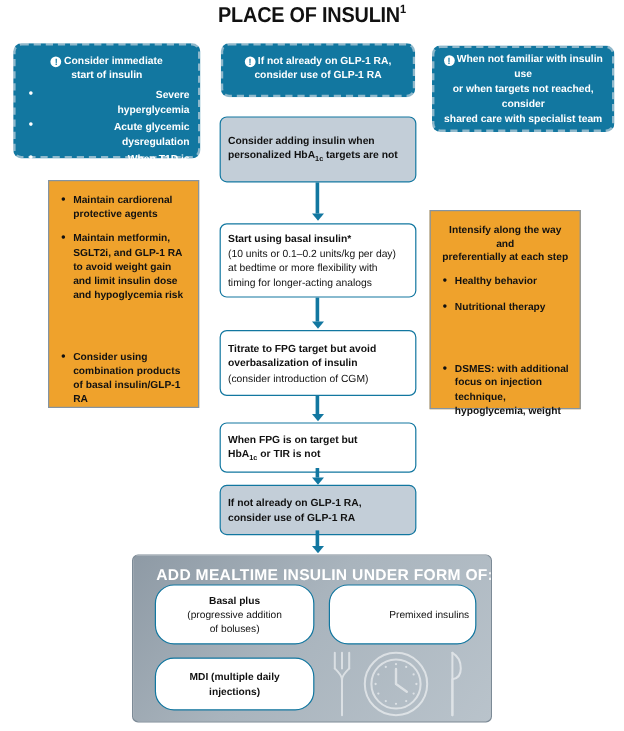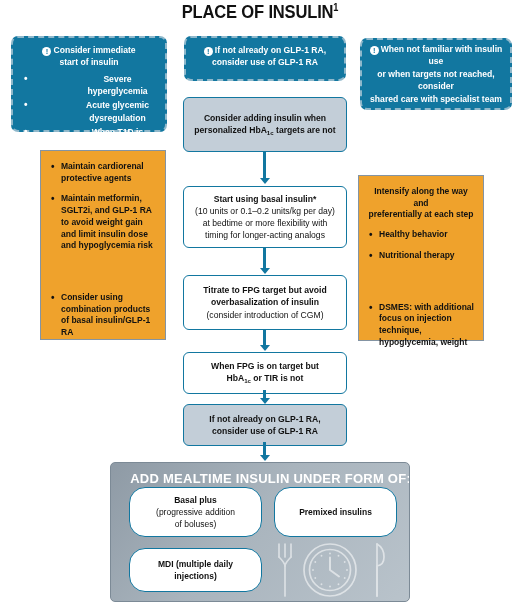--- a/index.html
+++ b/index.html
@@ -32,21 +32,21 @@
     border:2px dashed #8fb8cb;
     border-radius:7px;
     box-sizing:border-box;
     font-size:8.6px;
     font-weight:bold;
     line-height:1.45;
     padding:6px 7px;
   }
   .teal .hdr{text-align:center;display:block;}
   .teal ul{margin:4px 0 0 0;padding:0 0 0 13px;list-style:none;}
-  .teal li{position:relative;margin:0 0 1.5px 0;text-align:center;padding-left:44px;}
+  .teal li{position:relative;margin:0 0 1.5px 0;text-align:right;padding-left:44px;}
   .teal li:before{
     content:"\2022";position:absolute;left:-9px;top:-1px;font-size:10px;
   }
   .infoicon{
     display:inline-block;width:9px;height:9px;border-radius:50%;
     background:#ffffff;color:#1277a0;
     font-size:7.5px;line-height:9px;text-align:center;font-weight:bold;
     margin-right:2px;vertical-align:-1px;
     font-family:"Liberation Sans", sans-serif;
   }
@@ -58,21 +58,21 @@
 
   
   .flow{
     position:absolute;box-sizing:border-box;
     border:1.4px solid #1277a0;
     border-radius:6px;
     text-align:center;
     color:#111111;
     font-size:8.6px;
     line-height:1.42;
-    display:flex;flex-direction:column;align-items:center;justify-content:center;
+    display:flex;flex-direction:column;align-items:flex-start;justify-content:center;
     padding:20px 6px;
     background:#ffffff;
   }
   .flow.filled{background:#c3ced8;}
   .flow .b{font-weight:bold;}
   .sub{font-size:6.1px;vertical-align:-2px;}
 
   #flow-consider{left:183px;top:97px;width:164px;height:55px;font-weight:bold;}
   #flow-start{left:183px;top:186px;width:164px;height:62px;}
   #flow-titrate{left:183px;top:275px;width:164px;height:55px;}
@@ -120,21 +120,21 @@
     position:absolute;left:0;top:8px;width:300px;text-align:right;
     color:#ffffff;font-size:13px;font-weight:bold;letter-spacing:0.25px;
   }
   .mbox{
     position:absolute;box-sizing:border-box;
     background:#ffffff;border:1.2px solid #1277a0;border-radius:16px;
     display:flex;align-items:center;justify-content:center;text-align:center;
     font-size:8.5px;line-height:1.42;color:#111111;padding:3px 5px;
   }
   #mbox-basalplus{left:18px;top:24px;width:133px;height:50px;}
-  #mbox-premixed{left:163px;top:24px;width:123px;height:50px;font-weight:bold;}
+  #mbox-premixed{left:163px;top:24px;width:123px;height:50px;font-weight:normal;justify-content:flex-end;}
   #mbox-mdi{left:18px;top:85px;width:133px;height:44px;font-weight:bold;}
   .mb-b{font-weight:bold;}
 
   #meal-icon{position:absolute;left:154px;top:78px;width:130px;height:58px;opacity:0.55;}
 </style>
 </head>
 <body>
 
 <div class="root">
 

